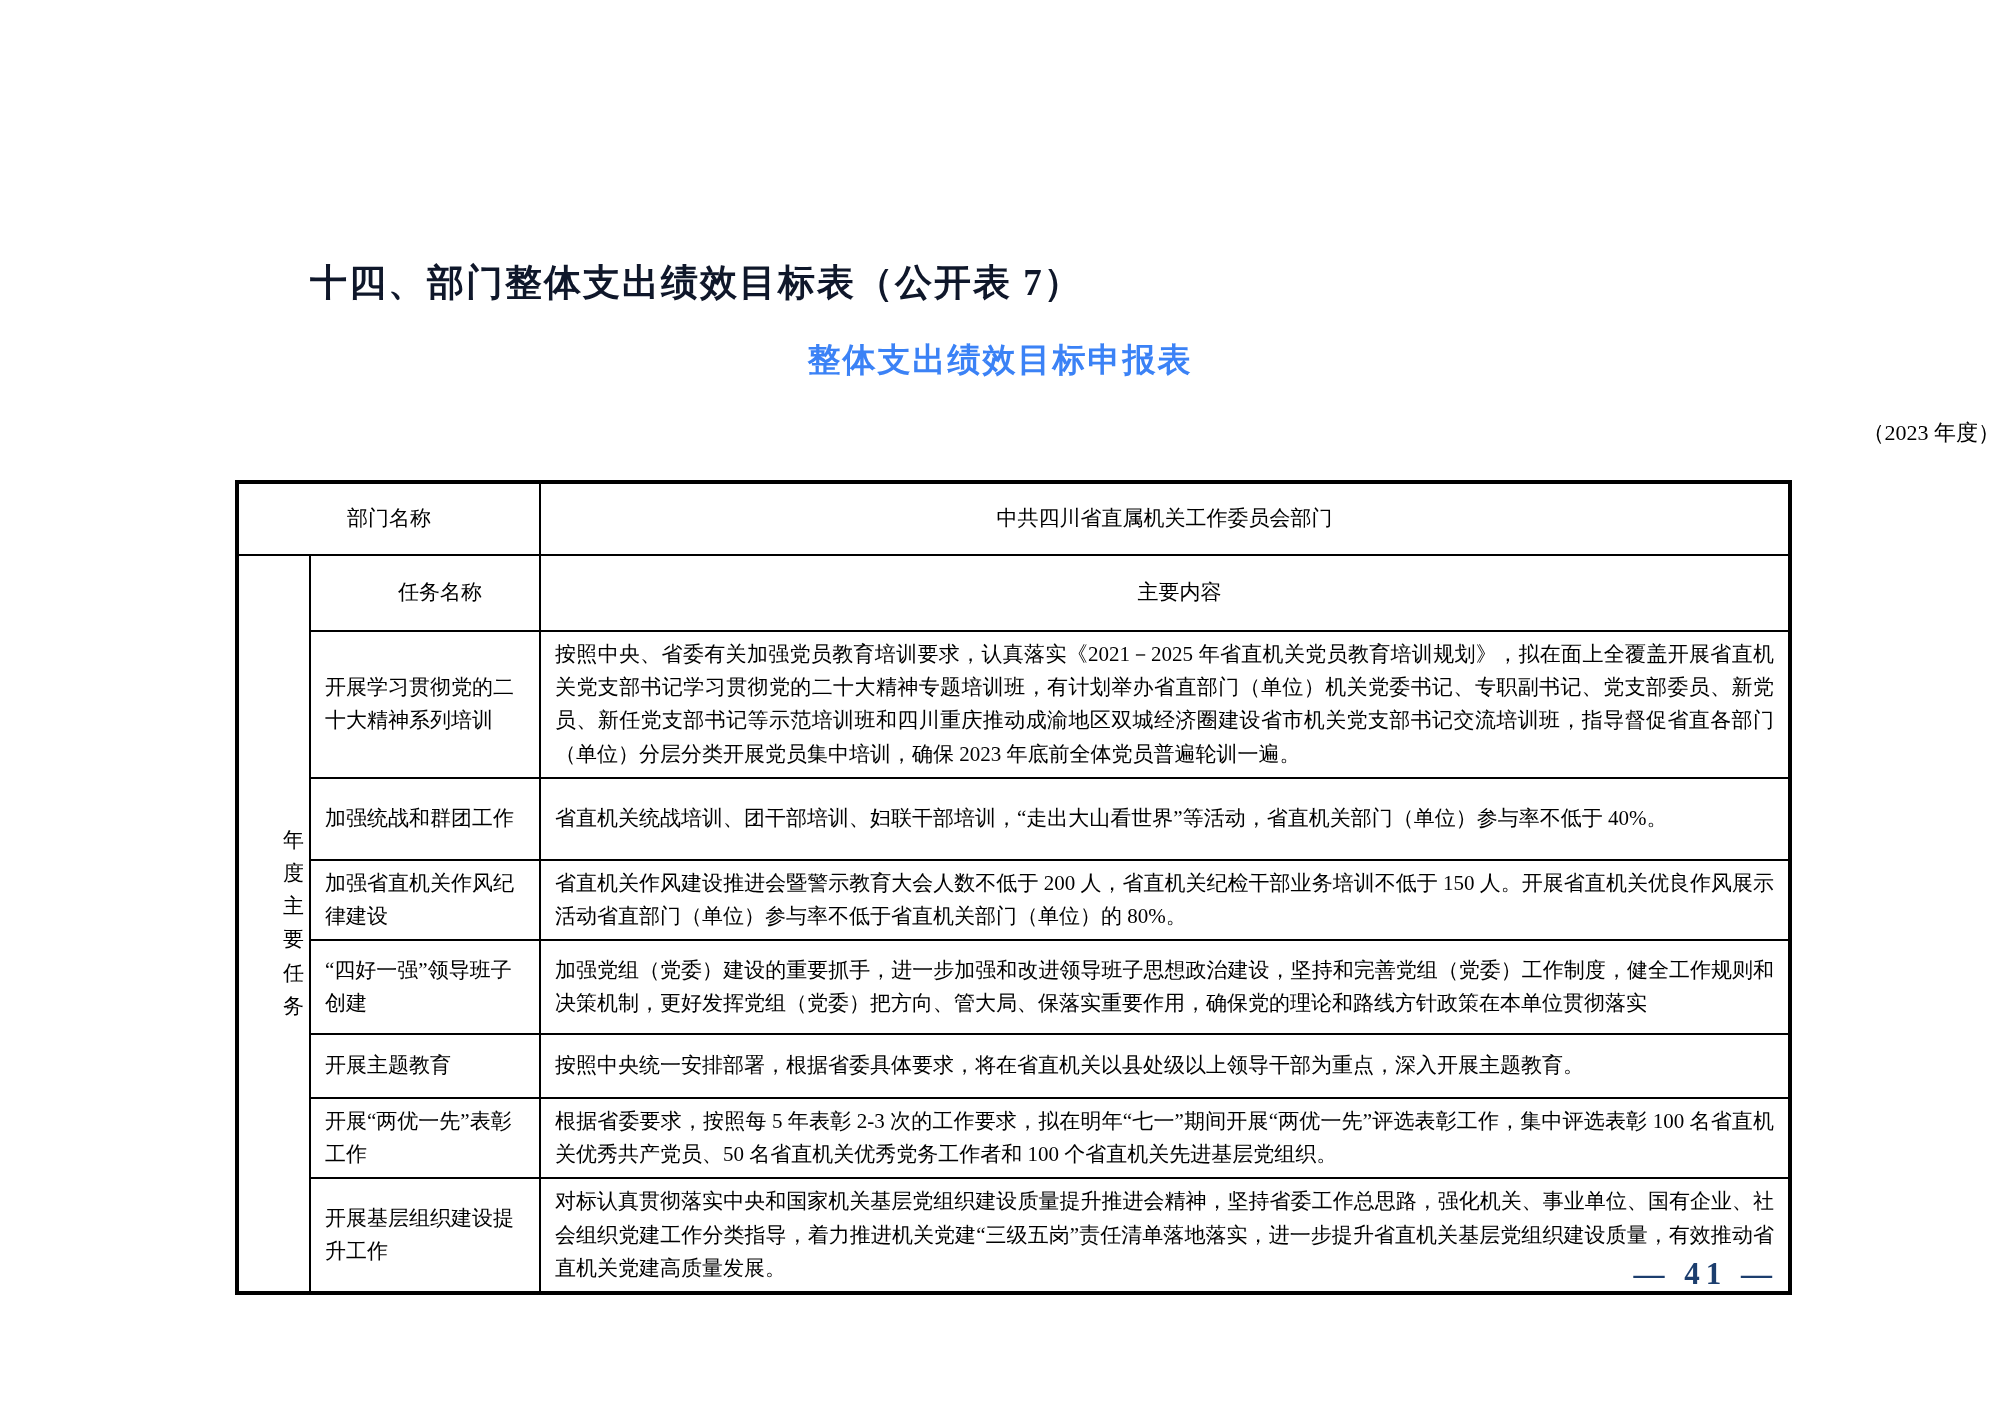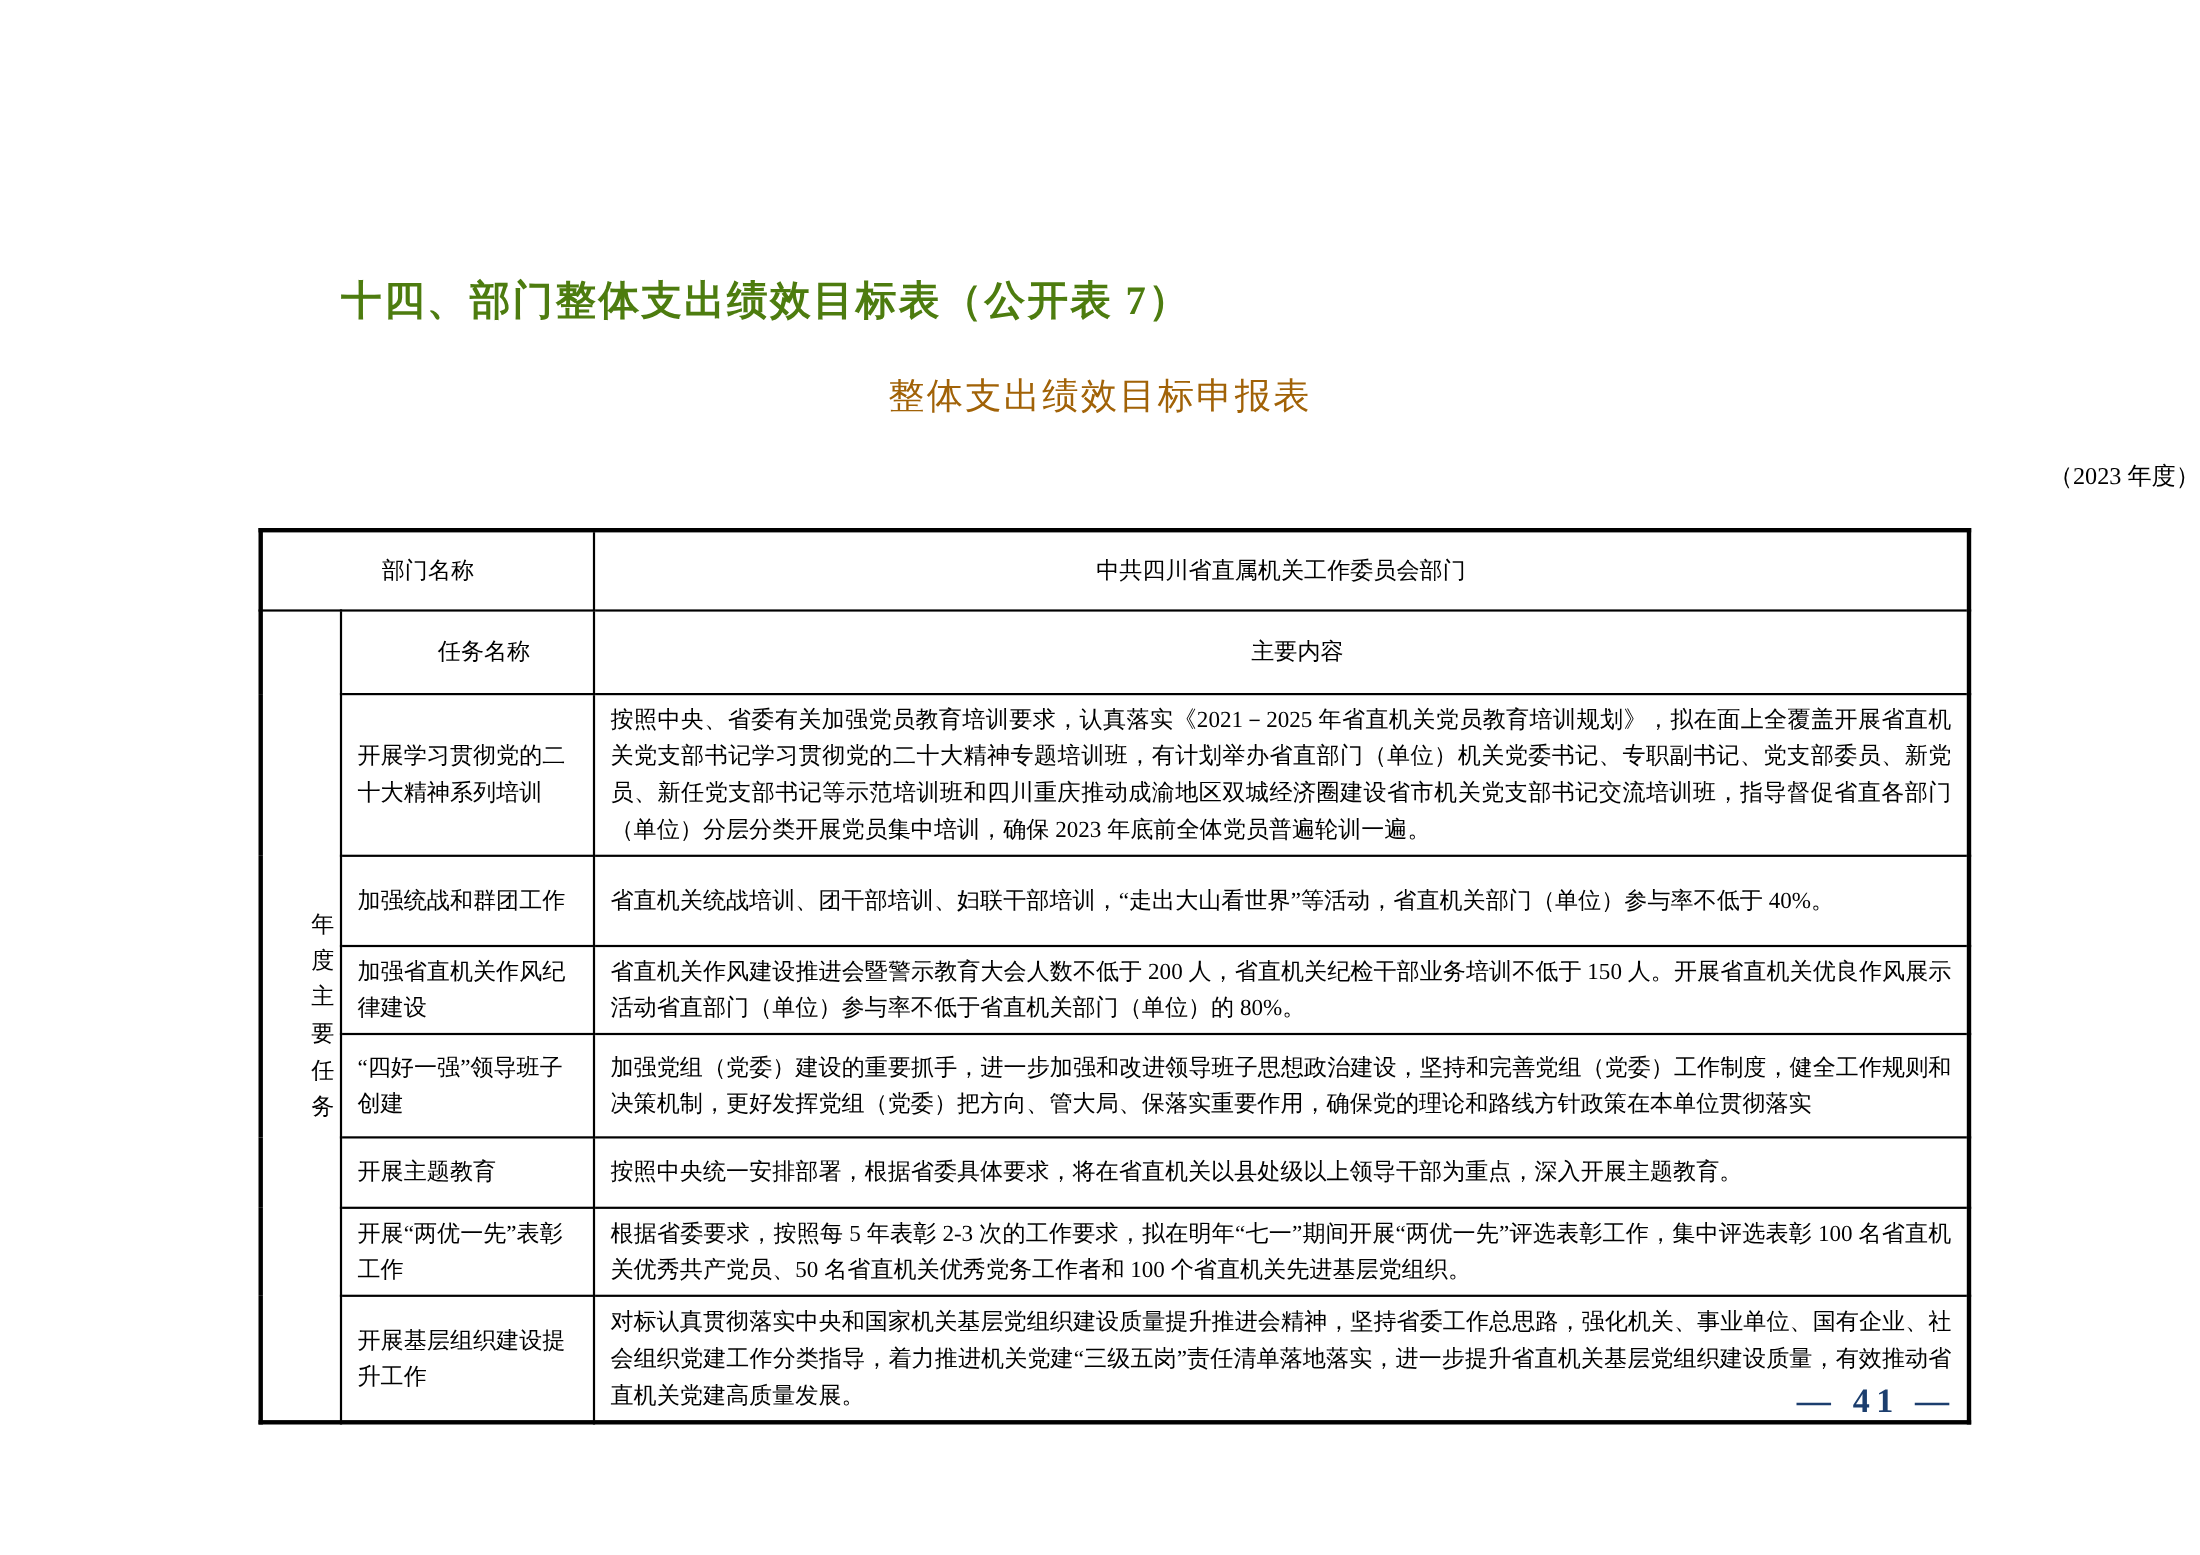--- a/index.html
+++ b/index.html
@@ -16,39 +16,39 @@
   }
   .page {
     position: absolute;
     inset: 0;
     background: #ffffff;
     overflow: hidden;
   }
   .section-title {
     position: absolute;
     left: 310px;
-    top: 248px;
+    top: 258px;
     margin: 0;
     font-size: 37px;
     font-weight: bold;
     letter-spacing: 2px;
-    color: #4d7c0f;
+    color: #0f172a;
     font-family: "Liberation Serif", "DejaVu Serif", serif;
   }
   .table-title {
     position: absolute;
     left: 0;
     top: 338px;
     width: 100%;
     margin: 0;
     text-align: center;
     font-size: 33px;
-    font-weight: normal;
+    font-weight: bold;
     letter-spacing: 2px;
-    color: #a16207;
+    color: #3b82f6;
     font-family: "Liberation Sans", "DejaVu Sans", sans-serif;
   }
   .table-subtitle {
     position: absolute;
     left: 0;
     top: 418px;
     width: 100%;
     text-align: right;
     font-size: 22px;
     color: #000000;

